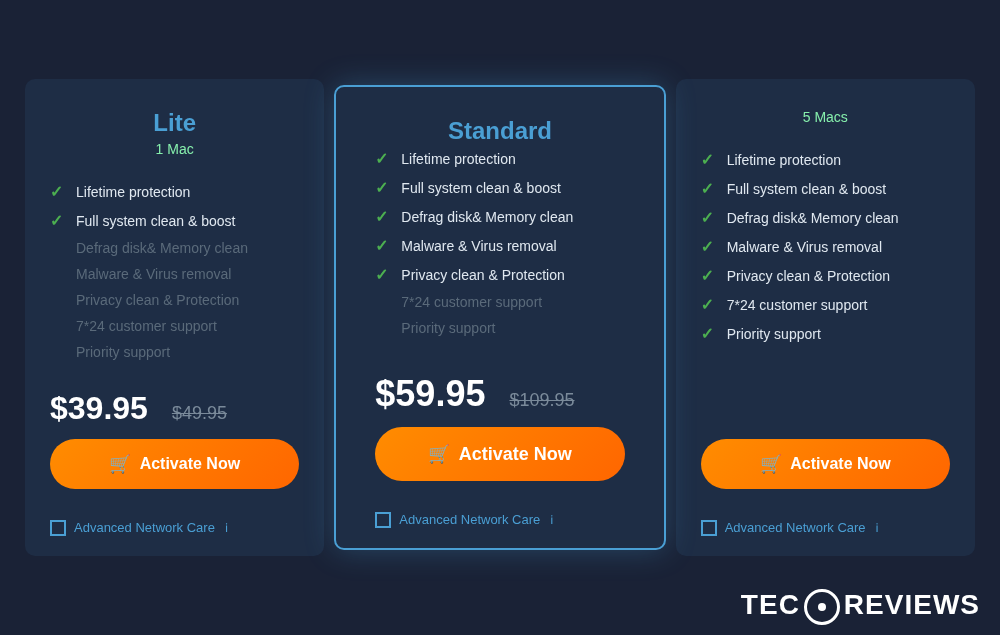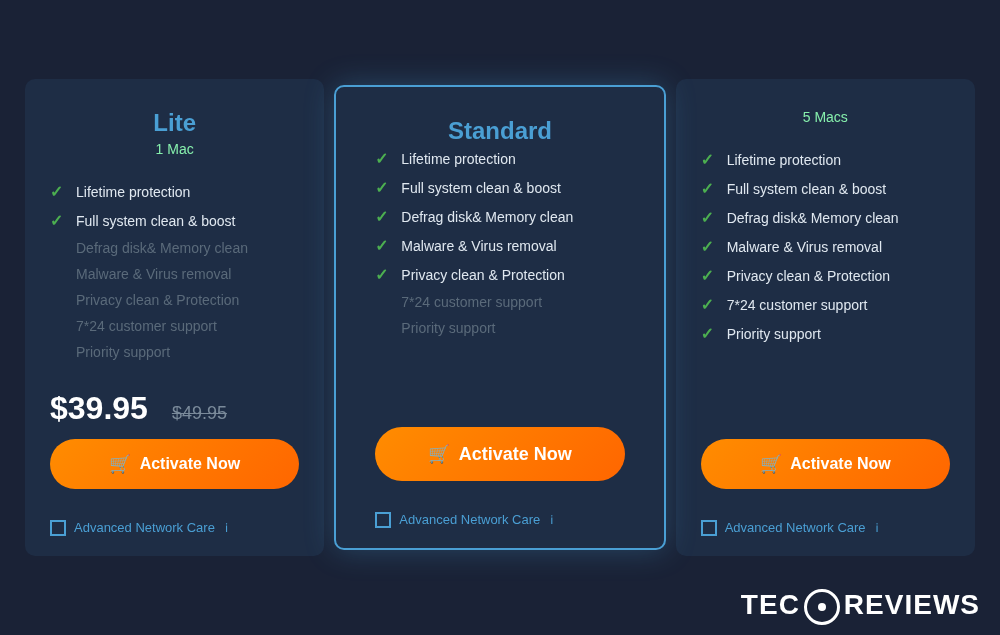--- a/index.html
+++ b/index.html
@@ -294,20 +294,24 @@
         <li class="inactive">
           <span class="check-placeholder"></span>
           <span>7*24 customer support</span>
         </li>
         <li class="inactive">
           <span class="check-placeholder"></span>
           <span>Priority support</span>
         </li>
       </ul>
       <div class="pricing-section">
+        <div class="price-row">
+          <span class="price-main">$59.95</span>
+          <span class="price-original">$109.95</span>
+        </div>
         <button class="activate-btn">
           <span class="cart-icon">🛒</span>
           <span>Activate Now</span>
         </button>
       </div>
       <div class="addon-section">
         <span class="addon-checkbox"></span>
         <span class="addon-label">Advanced Network Care</span>
         <span class="addon-info">ℹ</span>
       </div>

